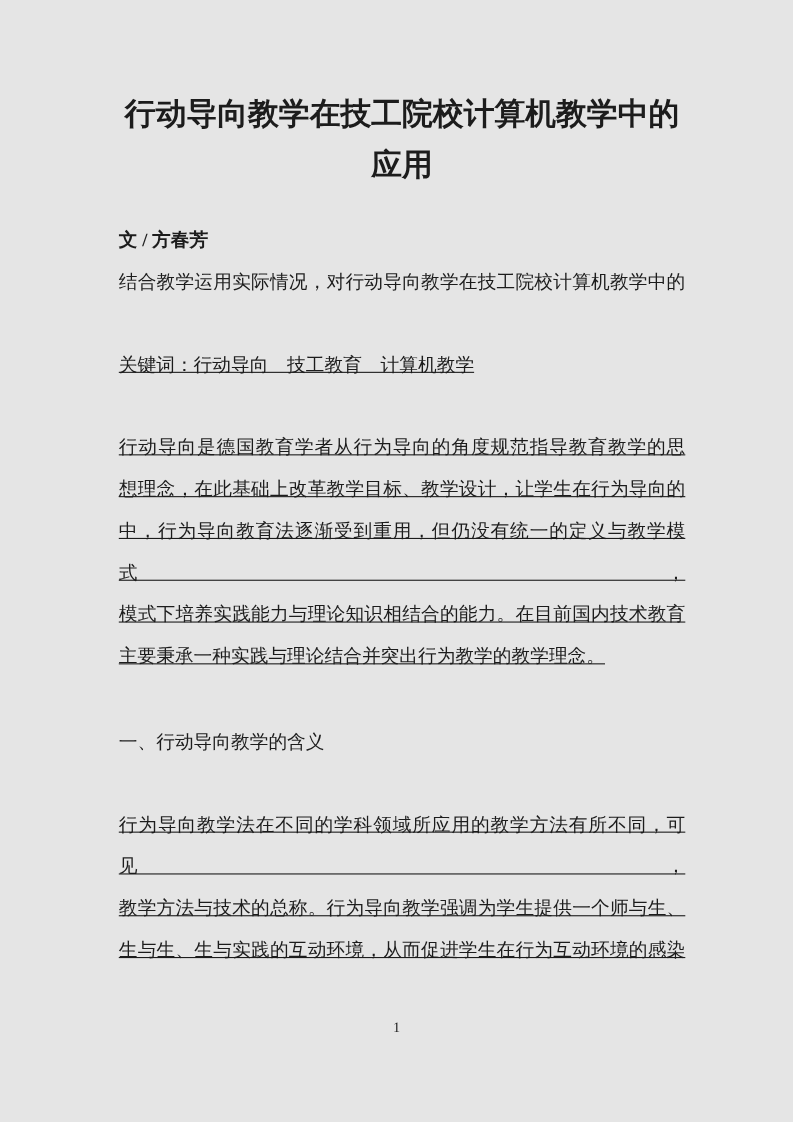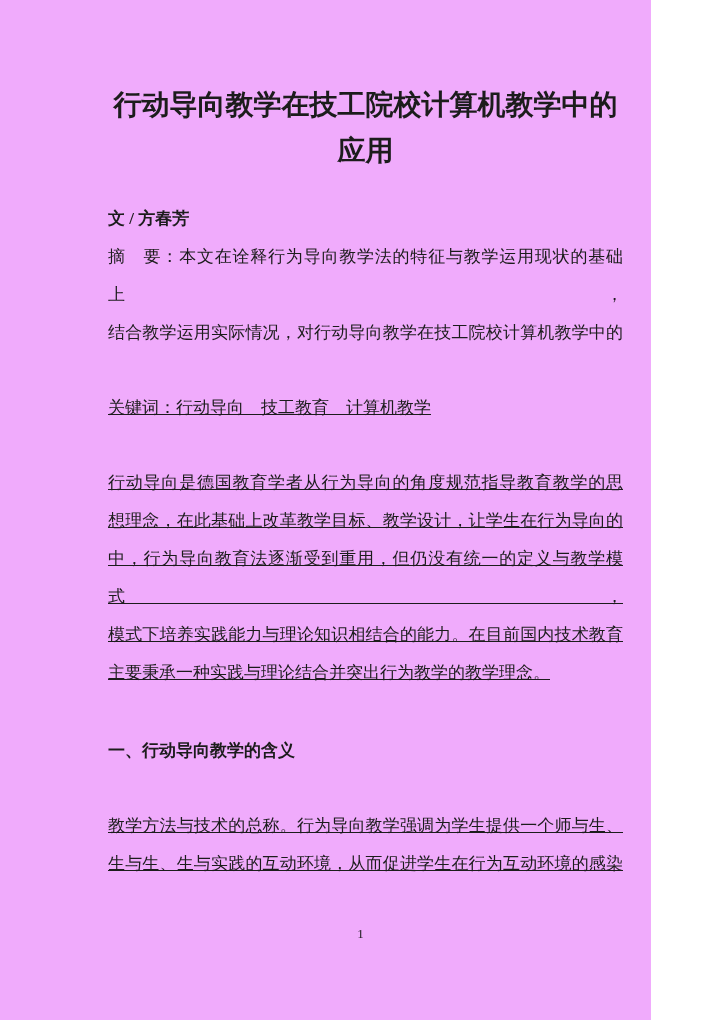--- a/index.html
+++ b/index.html
@@ -2,23 +2,23 @@
 <html><head>
 <meta charset="utf-8">
 <style>
   html, body {
     margin: 0;
     padding: 0;
     background: #ffffff;
   }
   .page {
     position: relative;
-    width: 651px;
+    width: 721px;
     height: 1020px;
-    background: #f0abfc;
+    background: #e5e5e5;
     font-family: "Liberation Serif", "DejaVu Serif", serif;
     color: #1c1c1c;
     overflow: hidden;
   }
   .content {
     position: absolute;
     left: 108px;
     top: 0;
     width: 515px;
   }
@@ -37,21 +37,21 @@
     white-space: nowrap;
   }
   .just {
     white-space: normal;
     text-align: justify;
     text-align-last: justify;
   }
   .byline { margin-top: 26px; font-weight: bold; }
   .block { margin: 0; }
   .gap37 { margin-top: 37px; text-decoration: underline; }
-  .gap40 { margin-top: 40px; font-weight: bold; }
+  .gap40 { margin-top: 40px; }
   .page-number {
     position: absolute;
     left: 0;
     top: 926px;
     width: 721px;
     text-align: center;
     font-size: 13px;
     line-height: 16px;
   }
 </style>
@@ -62,37 +62,37 @@
   <div class="content">
 
     <h1 class="title">
       <span class="title-line">行动导向教学在技工院校计算机教学中的</span>
       <span class="title-line">应用</span>
     </h1>
 
     <p class="line byline">文 / 方春芳</p>
 
     <div class="block">
-      <p class="line just">摘　要：本文在诠释行为导向教学法的特征与教学运用现状的基础上，</p>
       <p class="line just">结合教学运用实际情况，对行动导向教学在技工院校计算机教学中的</p>
     </div>
 
     <p class="line gap37">关键词：行动导向　技工教育　计算机教学</p>
 
     <div class="block gap37">
       <p class="line just">行动导向是德国教育学者从行为导向的角度规范指导教育教学的思</p>
       <p class="line just">想理念，在此基础上改革教学目标、教学设计，让学生在行为导向的</p>
       <p class="line just">中，行为导向教育法逐渐受到重用，但仍没有统一的定义与教学模式，</p>
       <p class="line just">模式下培养实践能力与理论知识相结合的能力。在目前国内技术教育</p>
       <p class="line">主要秉承一种实践与理论结合并突出行为教学的教学理念。</p>
     </div>
 
     <p class="line gap40">一、行动导向教学的含义</p>
 
     <div class="block gap37">
+      <p class="line just">行为导向教学法在不同的学科领域所应用的教学方法有所不同，可见，</p>
       <p class="line just">教学方法与技术的总称。行为导向教学强调为学生提供一个师与生、</p>
       <p class="line just">生与生、生与实践的互动环境，从而促进学生在行为互动环境的感染</p>
     </div>
 
   </div>
 
   <div class="page-number">1</div>
 </div>
 
 </body></html>

